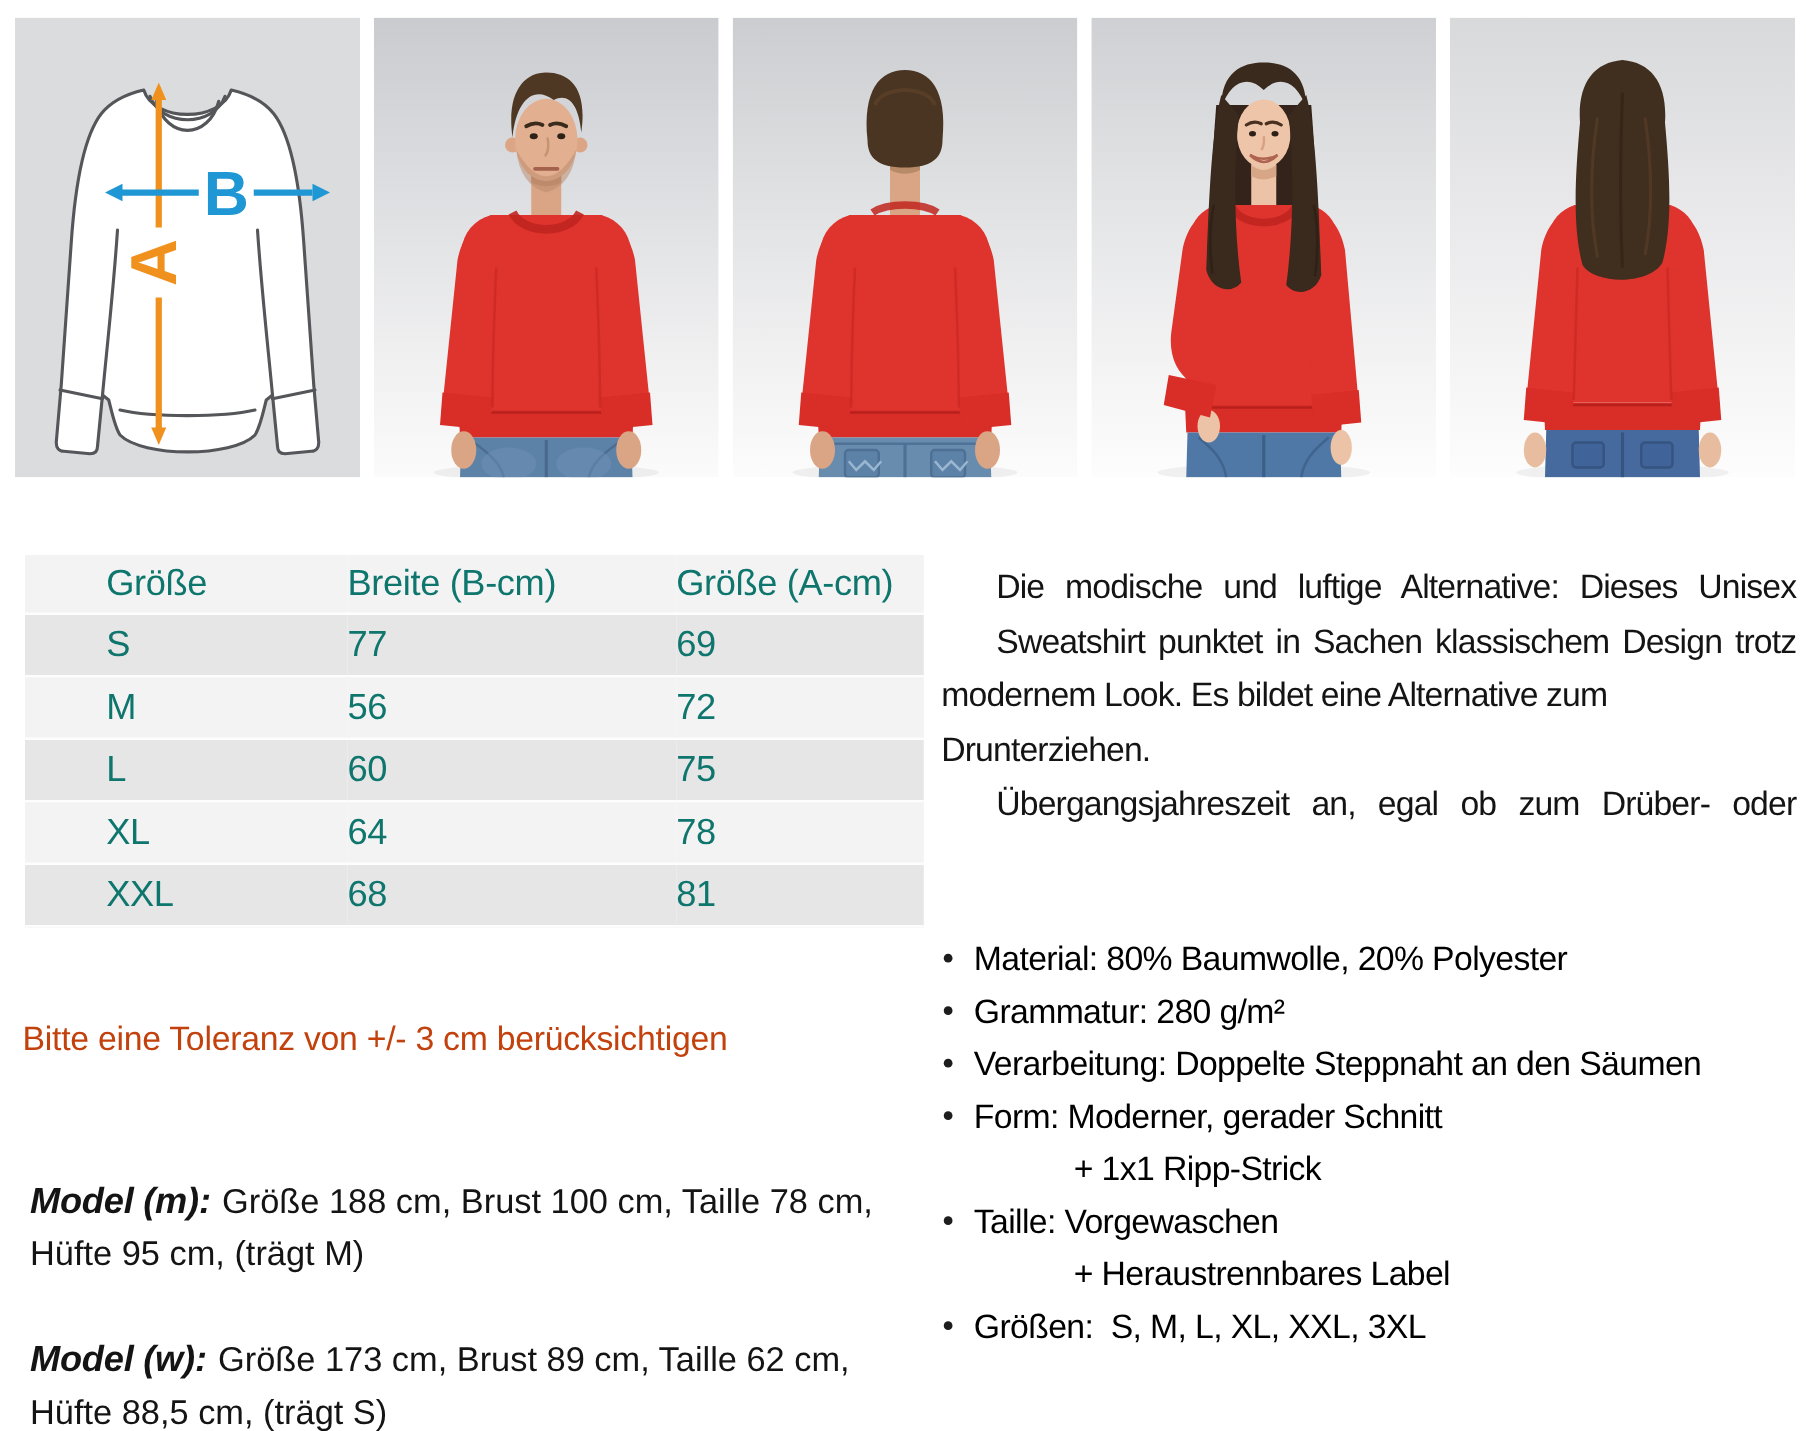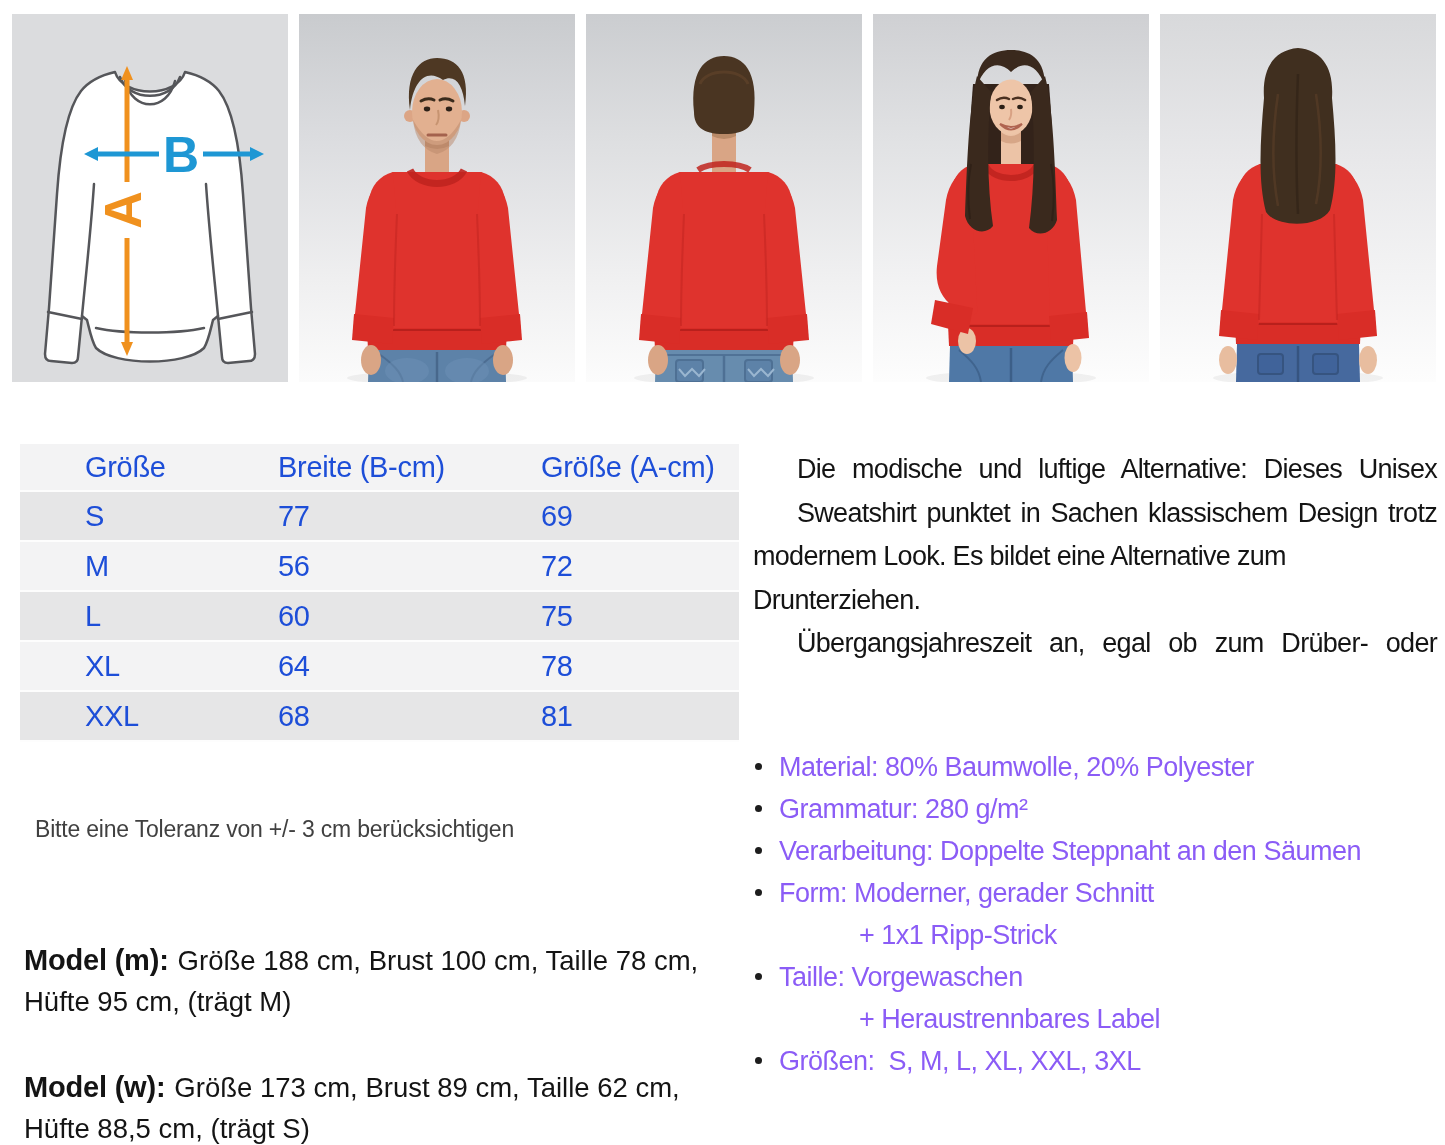--- a/index.html
+++ b/index.html
@@ -7,43 +7,43 @@
         font-family:"Liberation Sans",sans-serif;color:#161616;}
 
   
   .gallery{position:absolute;left:12px;top:14px;width:1424px;height:368px;
            display:grid;grid-template-columns:repeat(5,1fr);gap:11px;}
   .panel{position:relative;overflow:hidden;}
   .panel svg{display:block;width:100%;height:100%;}
 
   
   table.size-table{position:absolute;left:20px;top:444px;width:719px;
-        border-collapse:separate;border-spacing:0;color:#1d4ed8;
+        border-collapse:separate;border-spacing:0;color:#0f766e;
         font-size:29px;letter-spacing:-0.3px;table-layout:fixed;}
   table.size-table th{font-weight:normal;text-align:left;}
   table.size-table thead tr{height:48px;background:#f3f3f4;}
   table.size-table tbody tr{height:50px;}
   table.size-table tbody tr:nth-child(odd){background:#e6e6e7;}
   table.size-table tbody tr:nth-child(even){background:#f3f3f4;}
   table.size-table th,table.size-table td{padding:0;border-bottom:2px solid #fdfdfd;}
   table.size-table th:first-child,table.size-table td:first-child{padding-left:65px;}
 
   
-  .note{position:absolute;left:18px;top:816px;font-size:23px;letter-spacing:-0.2px;color:#404040;margin-left:17px;}
+  .note{position:absolute;left:18px;top:816px;font-size:27px;letter-spacing:-0.2px;color:#c2410c;}
   .model{position:absolute;left:24px;width:706px;font-size:27.5px;line-height:41px;color:#141414;}
-  .model b{font-size:29px;margin-right:9px;letter-spacing:-0.2px;}
+  .model b{font-size:29px;margin-right:9px;letter-spacing:-0.2px;font-style:italic;}
   .model-m{top:912px;} .model-w{top:1039px;}
 
   
   .desc{position:absolute;left:753px;top:448px;width:684px;font-size:27px;
         letter-spacing:-0.7px;color:#141414;}
   .dline{line-height:43.5px;}
   .dline.stretch{text-align:justify;text-align-last:justify;margin-left:44px;}
   .feats{position:absolute;left:753px;top:746px;width:690px;font-size:27px;
-        letter-spacing:-0.5px;color:#8b5cf6;}
+        letter-spacing:-0.5px;color:#000000;}
   .feat{display:flex;height:42px;line-height:42px;white-space:pre;}
   .feat .dot{width:26px;flex:0 0 26px;position:relative;}
   .feat .dot::before{content:'';position:absolute;left:2px;top:17px;width:7px;height:7px;
         border-radius:50%;background:#1d1d1d;}
   .feat.sub{padding-left:106px;}
 </style>
 </head>
 <body>
 
 <div class="page">

